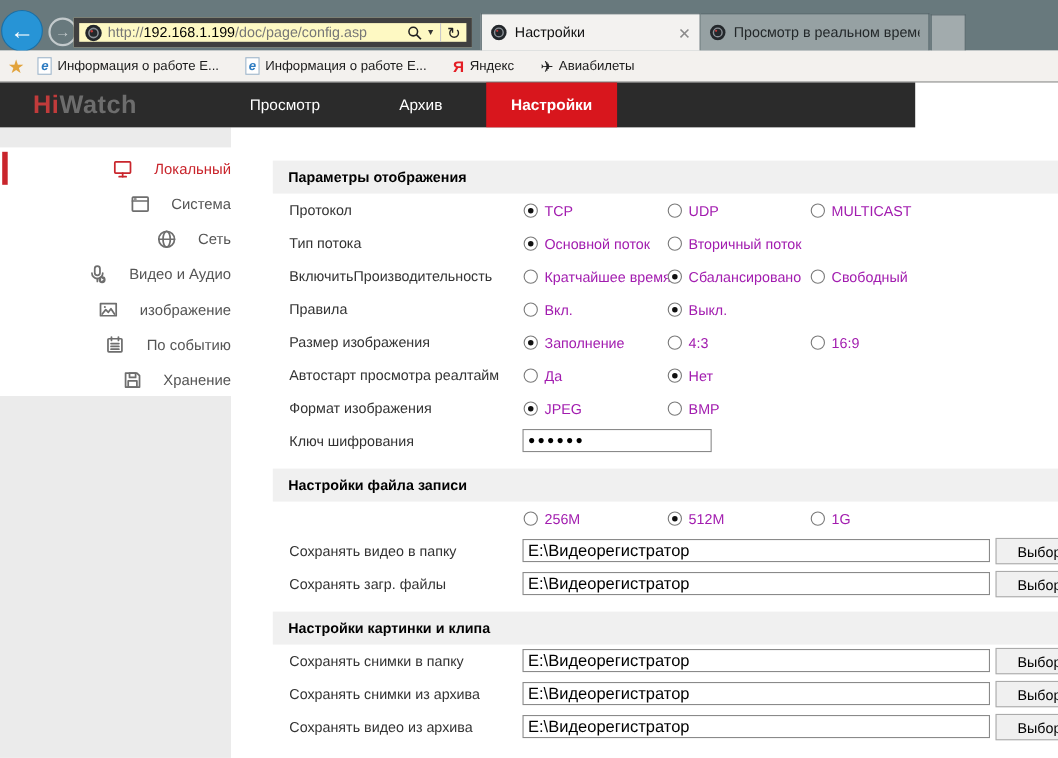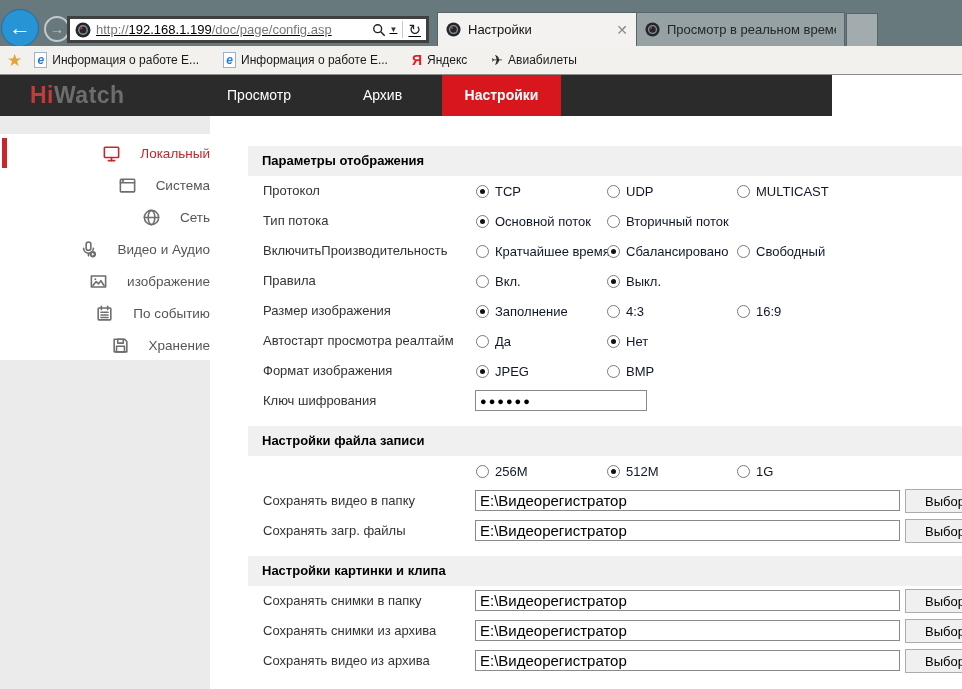--- a/index.html
+++ b/index.html
@@ -6,22 +6,22 @@
   html,body { width:962px; height:689px; overflow:hidden; background:#fff;
     font-family:"Liberation Sans", sans-serif; }
 
   
   .chrome { position:absolute; left:0; top:0; width:962px; height:46px; background:#68797d; }
   .back-btn { position:absolute; left:1px; top:9px; width:38px; height:38px; border-radius:50%;
     background:#2794d6; border:1px solid #1b6fa5; color:#fff; font-size:22px; line-height:36px;
     text-align:center; cursor:pointer; }
   .fwd-btn { position:absolute; left:44px; top:16px; width:26px; height:26px; border-radius:50%;
     border:2px solid #c3cacc; color:#c3cacc; font-size:14px; line-height:22px; text-align:center; }
-  .addr { position:absolute; left:67px; top:16px; width:362px; height:27px; background:#ffffff;
-    border:3px solid #404040; display:flex; align-items:center;text-decoration:underline; }
+  .addr { position:absolute; left:67px; top:16px; width:362px; height:27px; background:#fef9c3;
+    border:5px solid #404040; display:flex; align-items:center; }
   .addr .fav16 { width:16px; height:16px; margin:0 5px 0 5px; flex:0 0 auto; }
   .url { font-size:13px; color:#777; white-space:nowrap; overflow:hidden; }
   .url .host { color:#000; }
   .addr-icons { margin-left:auto; display:flex; align-items:center; padding-right:5px; }
   .search-glyph { width:14px; height:14px; }
   .caret { font-size:8px; color:#333; margin:0 5px 0 4px; }
   .vdiv { width:1px; height:17px; background:#c9c9c9; margin-right:5px; }
   .refresh { font-size:15px; color:#222; }
 
   .tabs { position:absolute; left:437px; top:12px; height:34px; display:flex; }
@@ -68,21 +68,21 @@
 
   
   .content { position:absolute; left:210px; top:116px; width:752px; height:573px; background:#fff; }
   .inner { position:absolute; left:38px; top:0; width:714px; }
   .sec-h { height:30px; line-height:30px; background:#f0f0f0; font-weight:bold; font-size:13px;
     color:#000; padding-left:14px; margin-top:10px; }
   section:first-child .sec-h { margin-top:30px; }
   .row { position:relative; height:30px; }
   .lbl { position:absolute; left:15px; top:0; line-height:30px; font-size:13px; color:#333; }
   .opt { position:absolute; top:0; height:30px; display:flex; align-items:center; font-size:13px;
-    color:#0f172a; cursor:pointer; }
+    color:#a21caf; cursor:pointer; }
   .opt.c0 { left:228px; } .opt.c1 { left:359px; } .opt.c2 { left:489px; }
   .radio { width:13px; height:13px; border:1px solid #7a7a7a; border-radius:50%; background:#fff;
     margin-right:6px; position:relative; flex:0 0 auto; }
   .opt.checked .radio::after { content:''; position:absolute; left:3px; top:3px; width:5px;
     height:5px; border-radius:50%; background:#111; }
   .txt-input { position:absolute; left:227px; top:4px; height:21px; border:1px solid #8a8a8a;
     font-size:15px; padding:0 4px; font-family:"Liberation Sans", sans-serif; background:#fff; }
   .txt-input.path { width:425px; }
   .txt-input.pwd { width:172px; font-size:11px; letter-spacing:2px; font-weight:bold; }
   .browse-btn { position:absolute; left:657px; top:3px; width:80px; height:24px; background:#f0f0f0;

